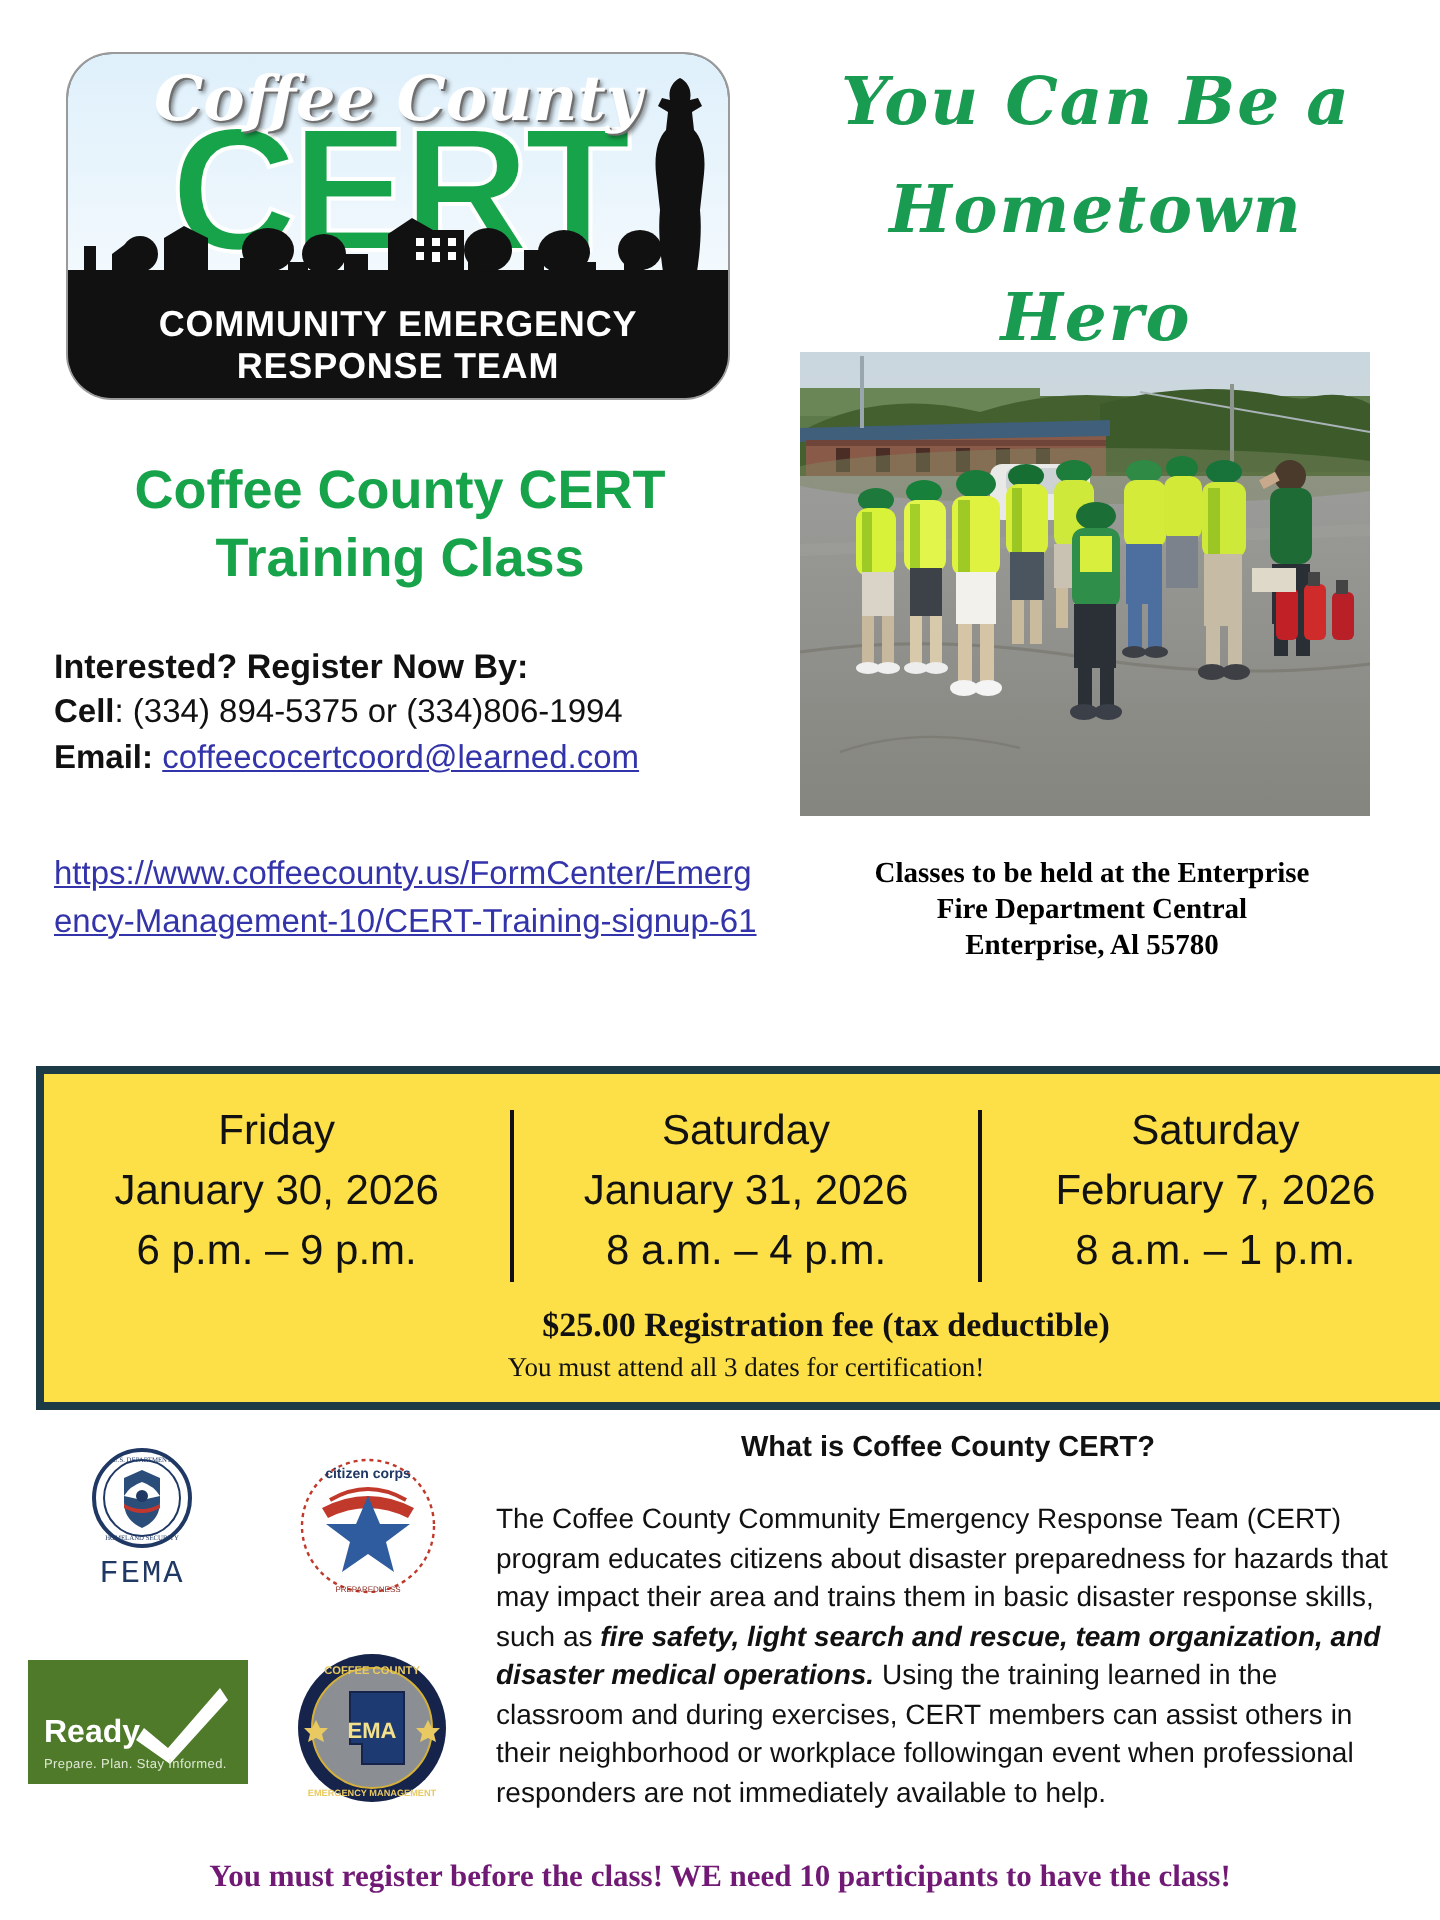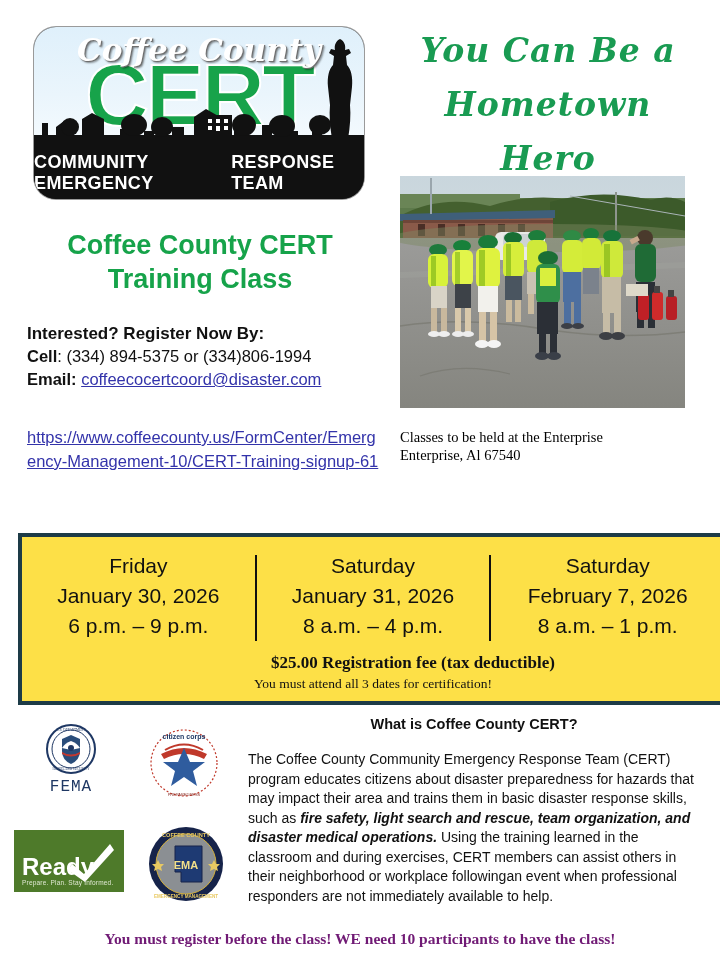--- a/index.html
+++ b/index.html
@@ -40,21 +40,21 @@
     font-family:"DejaVu Serif", serif;
     font-style:italic;font-weight:bold;
     font-size:31px;line-height:34px;
     color:#ffffff;
     text-shadow:1px 1px 0 #6f6f6f, 2px 2px 2px rgba(0,0,0,.45);
     z-index:3;
   }
   .cert-skyline{position:absolute;left:0;right:0;bottom:0;height:48px;z-index:2;}
   .cert-band{
     position:absolute;left:0;right:0;bottom:0;height:52px;background:#111;
-    display:flex;align-items:center;justify-content:center;
+    display:flex;flex-direction:column;align-items:center;justify-content:center;
   }
   .cert-band div{
     color:#fff;font-weight:bold;font-size:18px;line-height:21px;letter-spacing:.4px;
   }
 
   
   .headline{
     position:absolute;left:398px;top:24px;width:300px;
     text-align:center;
     font-family:"DejaVu Serif", serif;
@@ -85,22 +85,23 @@
 
   
   .photo{
     position:absolute;left:400px;top:176px;width:285px;height:232px;
     overflow:hidden;background:#b9c4ae;
   }
   .photo svg{display:block;}
 
   .venue{
     position:absolute;left:400px;top:428px;width:292px;
+    text-align:center;
     font-family:"Liberation Serif", serif;
-    font-weight:normal;font-size:14.5px;line-height:18px;color:#000;
+    font-weight:bold;font-size:14.5px;line-height:18px;color:#000;
   }
 
   
   .banner{
     position:absolute;left:18px;top:533px;width:710px;height:172px;
     background:#fde047;border:4px solid #1d3b47;box-sizing:border-box;
   }
   .dates{
     position:absolute;left:0;top:14px;width:100%;
     display:flex;align-items:flex-start;
@@ -126,21 +127,21 @@
   .logo-fema{position:absolute;left:14px;top:2px;width:86px;height:74px;text-align:center;}
   .logo-fema .word{
     font-family:Liberation Mono, monospace;font-size:16px;color:#1f3864;letter-spacing:1px;margin-top:4px;
   }
   .logo-cc{position:absolute;left:133px;top:4px;width:74px;height:74px;}
   .logo-ready{
     position:absolute;left:0px;top:108px;width:110px;height:62px;background:#4e7a2a;
     overflow:hidden;
   }
   .logo-ready .rtxt{
-    position:absolute;left:8px;top:27px;color:#fff;font-weight:bold;font-size:24px;line-height:20px;
+    position:absolute;left:8px;top:27px;color:#fff;font-weight:bold;font-size:16px;line-height:20px;
   }
   .logo-ready .rsub{
     position:absolute;left:8px;top:49px;color:#dfe8d2;font-size:6.5px;letter-spacing:.2px;
   }
   .logo-ema{position:absolute;left:134px;top:104px;width:76px;height:76px;}
 
   
   .whathdr{
     position:absolute;left:244px;top:716px;width:460px;text-align:center;
     font-weight:bold;font-size:14.5px;color:#111;
@@ -342,29 +343,30 @@
     <div>Training Class</div>
   </div>
 
   <div class="contact">
     <div class="hdr">Interested? Register Now By:</div>
     <div>
       <span class="lbl">Cell</span><span>: (334) 894-5375 or (334)806-1994</span>
     </div>
     <div>
       <span class="lbl">Email:</span>
-      <a class="link" href="#">coffeecocertcoord@disaster.com</a>
+      <a class="link" href="#">coffeecocertcoord@learned.com</a>
     </div>
   </div>
 
   <a class="urlblock" href="#">https://www.coffeecounty.us/FormCenter/Emergency-Management-10/CERT-Training-signup-61</a>
 
   <div class="venue">
     <div>Classes to be held at the Enterprise</div>
-    <div>Enterprise, Al 67540</div>
+    <div>Fire Department Central</div>
+    <div>Enterprise, Al 55780</div>
   </div>
 
   <div class="banner">
     <div class="dates">
       <div class="datecol">
         <div>Friday</div>
         <div>January 30, 2026</div>
         <div>6 p.m. – 9 p.m.</div>
       </div>
       <div class="vsep"></div>

